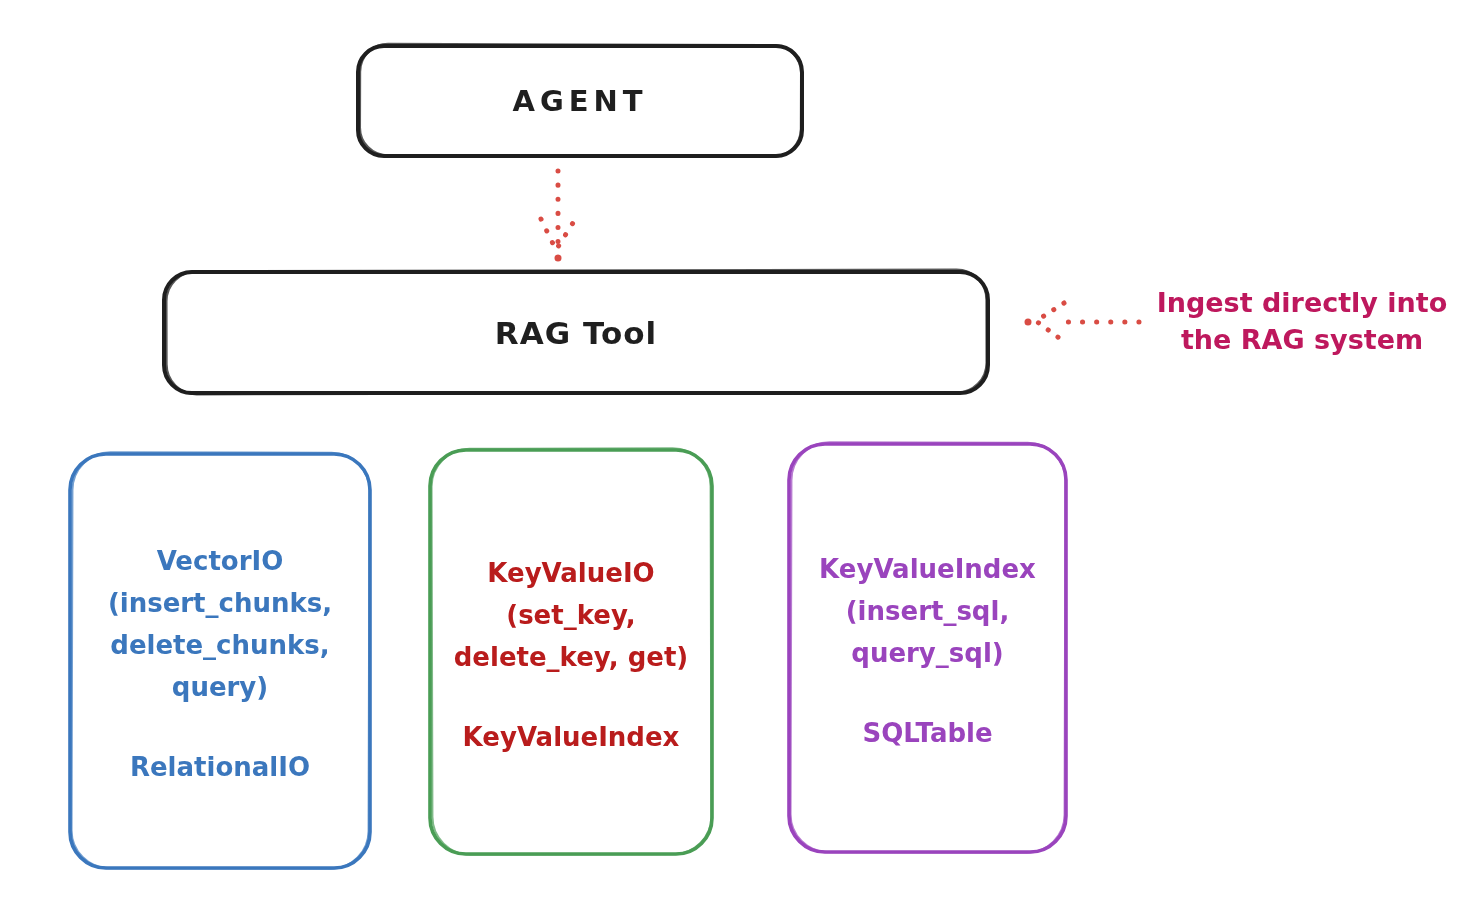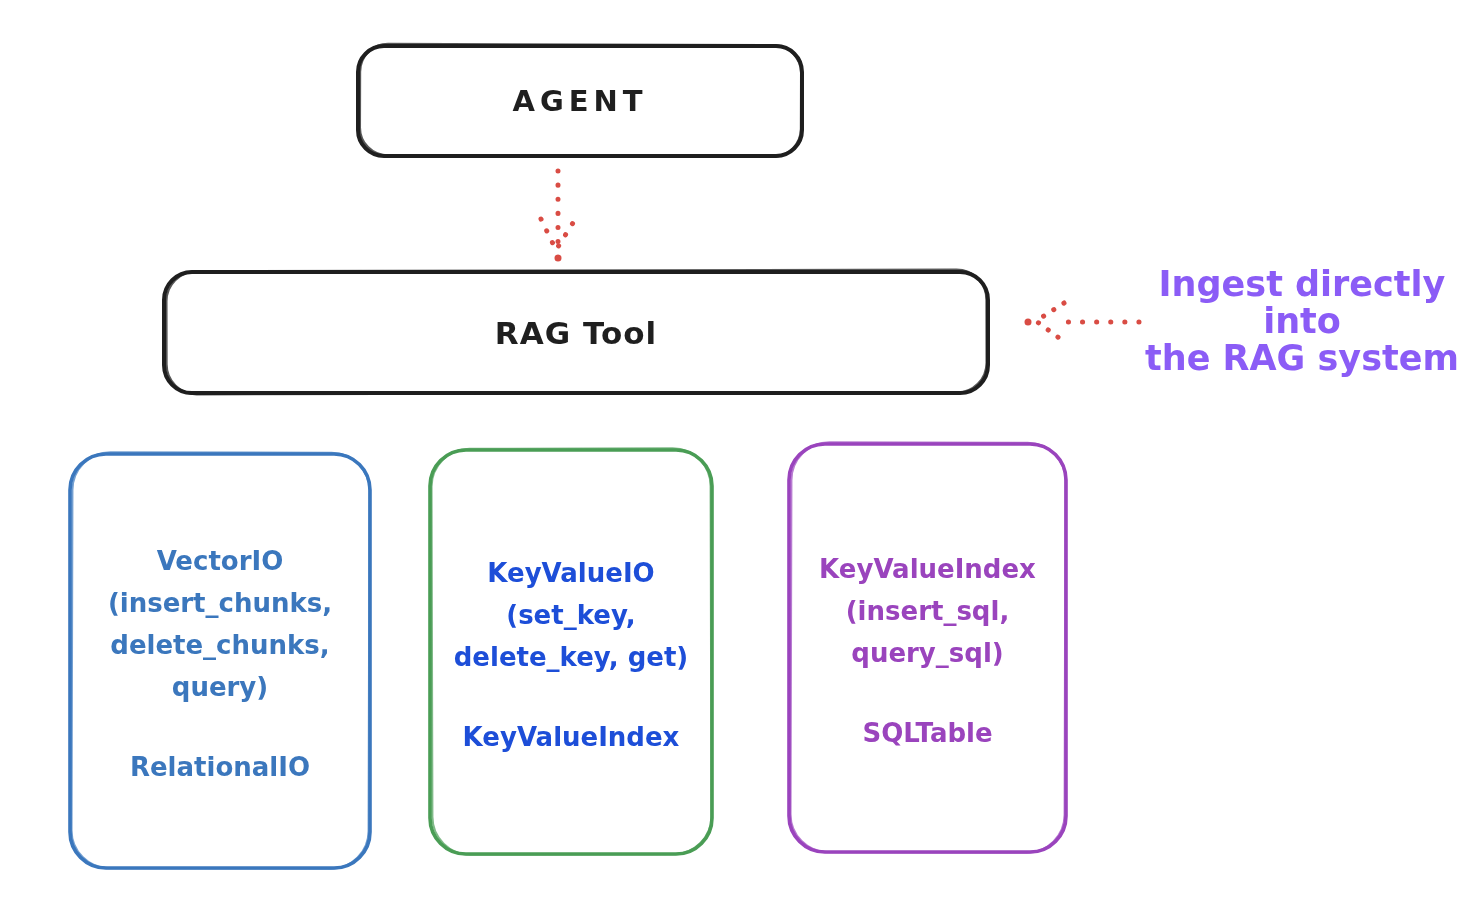--- a/index.html
+++ b/index.html
@@ -36,22 +36,22 @@
     font-size: 29px; font-weight: bold; letter-spacing: 5px;
   }
 
   .rag-label {
     left: 164px; top: 272px; width: 824px; height: 121px;
     font-size: 31px; font-weight: 600; letter-spacing: 1px; text-align: center;
   }
 
   .annotation-label {
     left: 1128px; top: 283px; width: 348px; height: 76px;
-    font-size: 35px; font-weight: bold; line-height: 37px;
-    color: #8b5cf6;
+    font-size: 27px; font-weight: bold; line-height: 37px;
+    color: #be185d;
   }
 
   .module-box {
     position: absolute;
     display: flex;
     flex-direction: column;
     align-items: center;
     justify-content: center;
     text-align: center;
   }
@@ -61,21 +61,21 @@
     line-height: 42px;
     white-space: pre-line;
   }
   .module-index {
     font-size: 26px;
     font-weight: bold;
     margin-top: 44px;
   }
 
   .module-vector     { left: 70px;  top: 454px; width: 300px; height: 414px; color: #3b77bd; }
-  .module-keyvalue   { left: 430px; top: 450px; width: 282px; height: 404px; color: #1d4ed8; }
+  .module-keyvalue   { left: 430px; top: 450px; width: 282px; height: 404px; color: #b91c1c; }
   .module-relational { left: 789px; top: 444px; width: 277px; height: 408px; color: #9a44bd; }
 </style>
 </head>
 <body>
 
 <div class="canvas">
 
   <svg class="svg-layer" viewBox="0 0 1484 910" xmlns="http://www.w3.org/2000/svg">
 
     <g>

